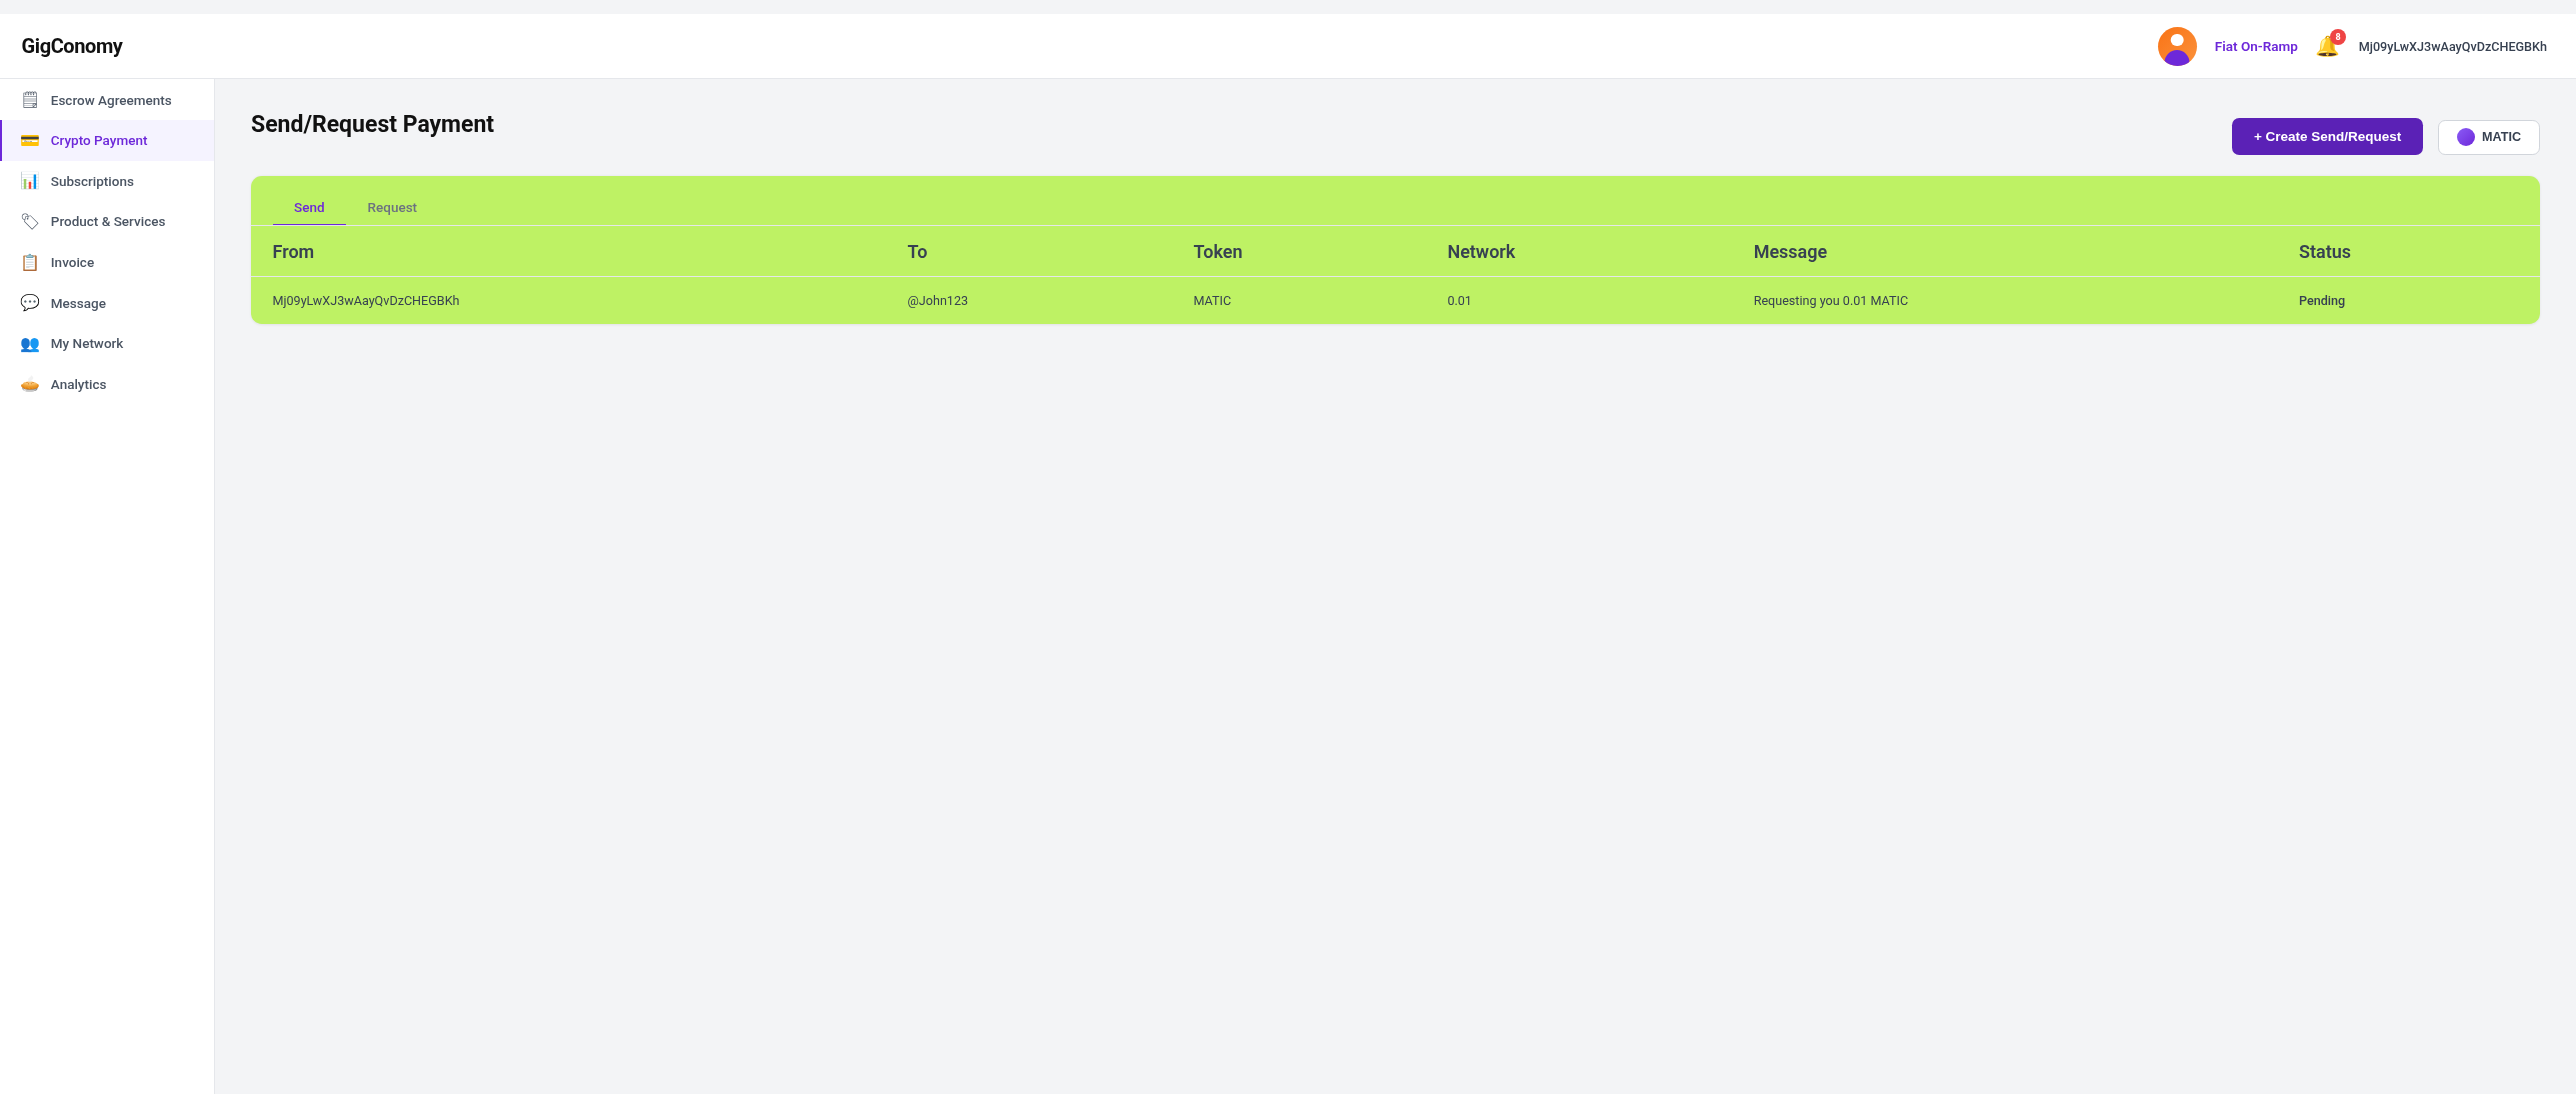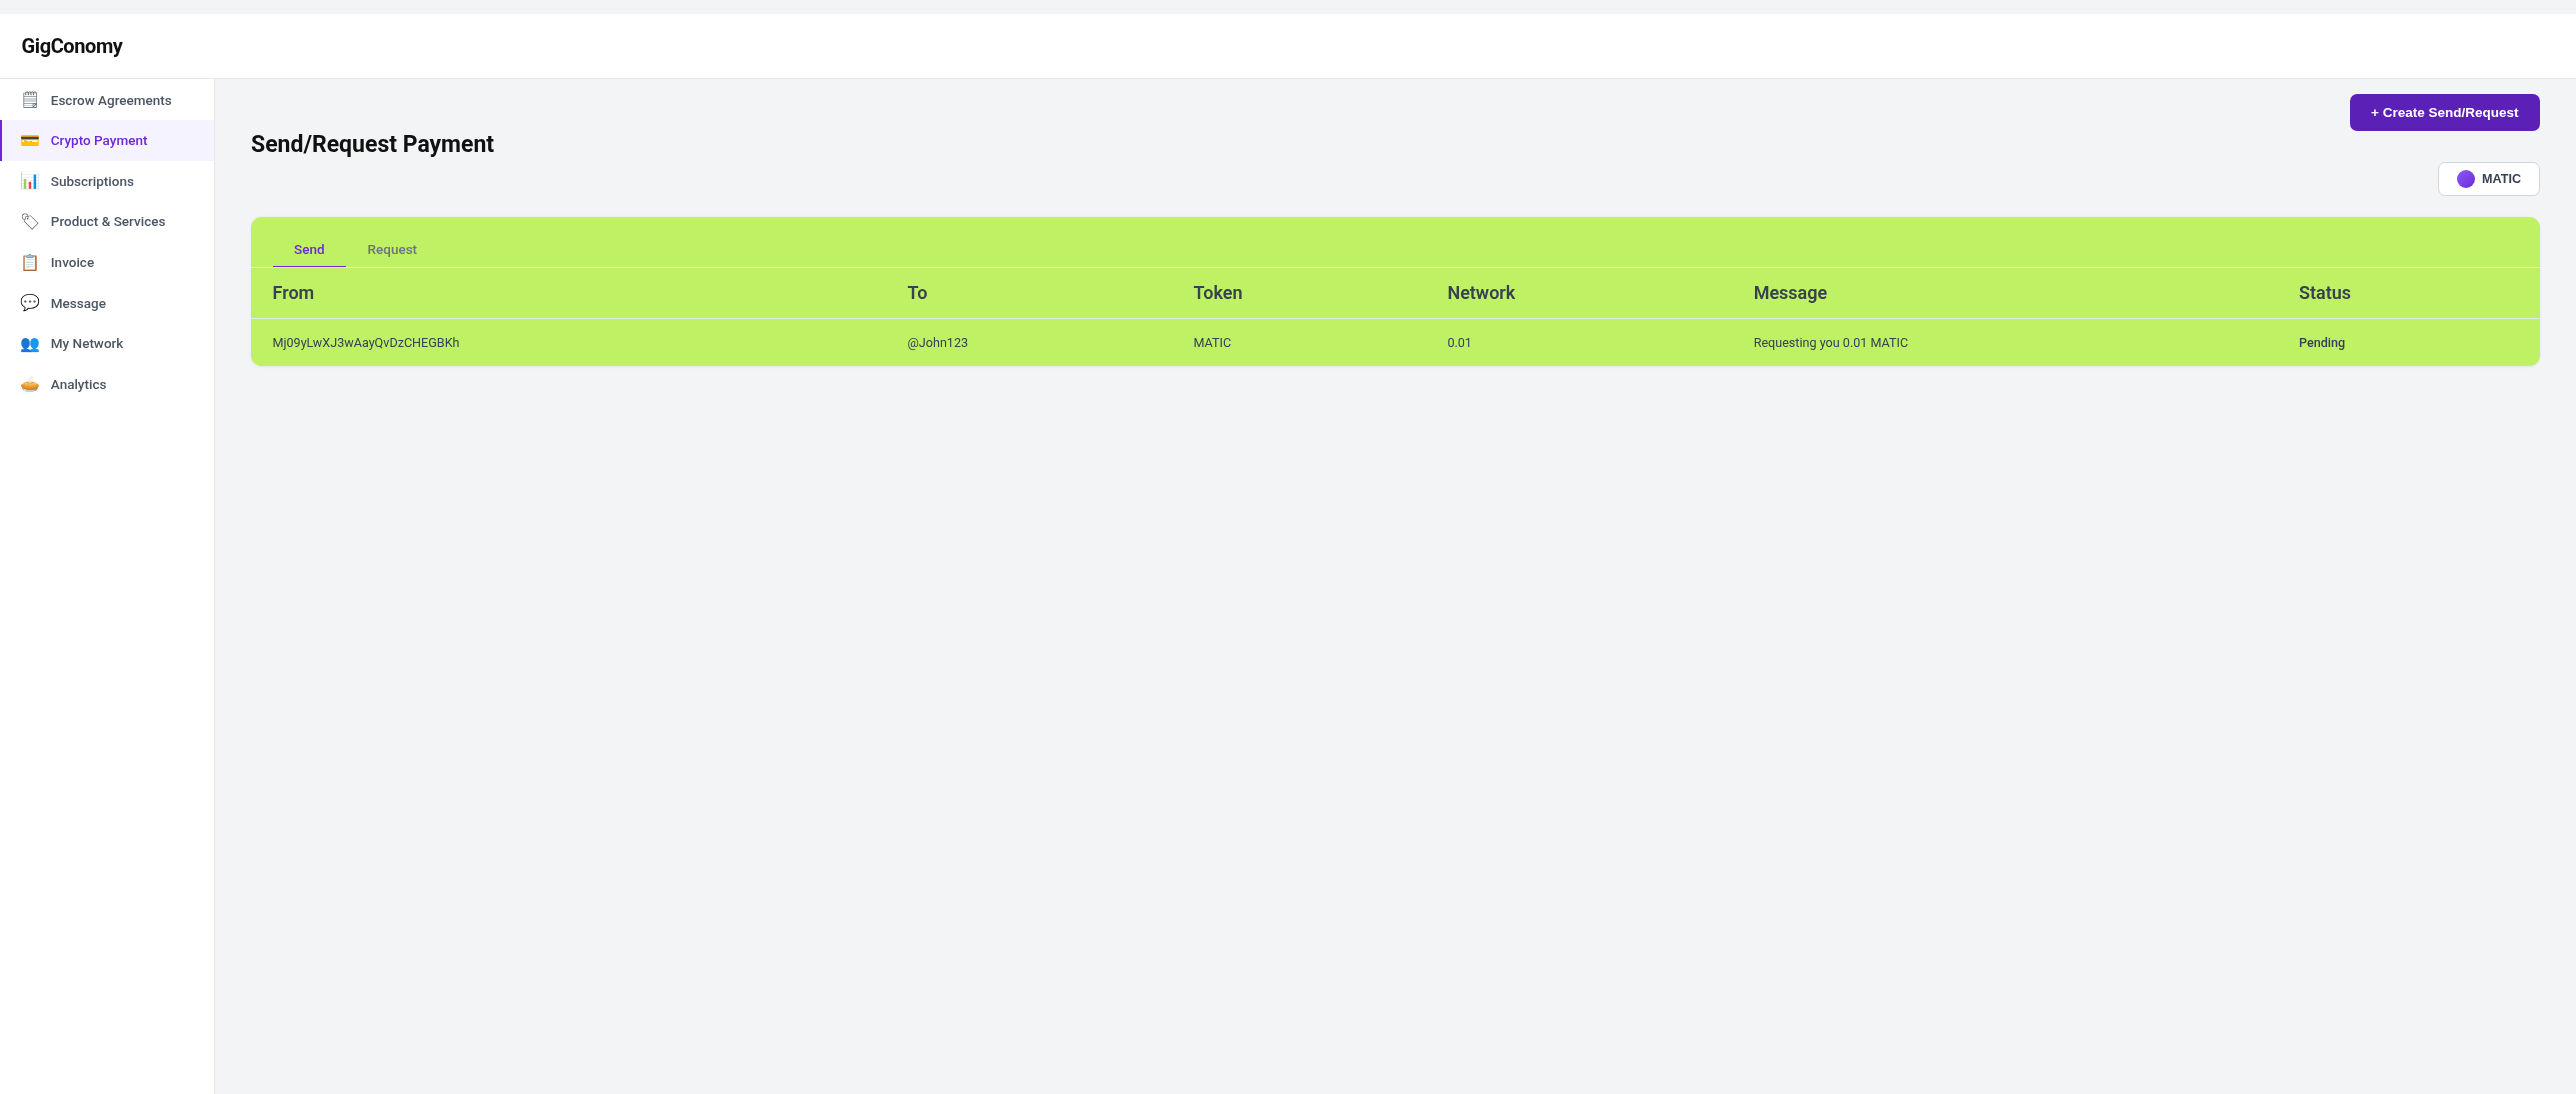--- a/index.html
+++ b/index.html
@@ -169,23 +169,24 @@
     }
     .page-title {
       font-size: 23px;
       font-weight: 700;
       color: #111;
       text-align: right;
     }
     .header-actions {
       display: flex;
       align-items: center;
-      gap: 31px;
-      flex-direction: column;
+      gap: 15px;
+      flex-direction: row;
       align-items: flex-end;
+      margin-top: 24px;
     }
     .create-btn {
       background: #5b21b6;
       color: #fff;
       border: none;
       padding: 10.8px 21.5px;
       border-radius: 7.2px;
       font-size: 13.5px;
       font-weight: 600;
       cursor: pointer;
@@ -275,20 +276,31 @@
     .status-pending {
       color: #374151;
       font-weight: 500;
     }
   </style>
 </head>
 <body>
 
 <header class="top-header">
   <div class="logo">GigConomy</div>
+  <div class="header-right">
+    <div class="avatar-circle">
+      <div class="avatar-person"></div>
+    </div>
+    <span class="fiat-on-ramp">Fiat On-Ramp</span>
+    <div class="notification-bell">
+      <span class="bell-icon">🔔</span>
+      <span class="notification-badge">8</span>
+    </div>
+    <span class="wallet-address">Mj09yLwXJ3wAayQvDzCHEGBKh</span>
+  </div>
 </header>
 
 <div class="layout">
 
   <nav class="sidebar">
 
   <div class="sidebar-item">
       <span class="sidebar-icon">🗒</span>
       <span>Escrow Agreements</span>
     </div>

